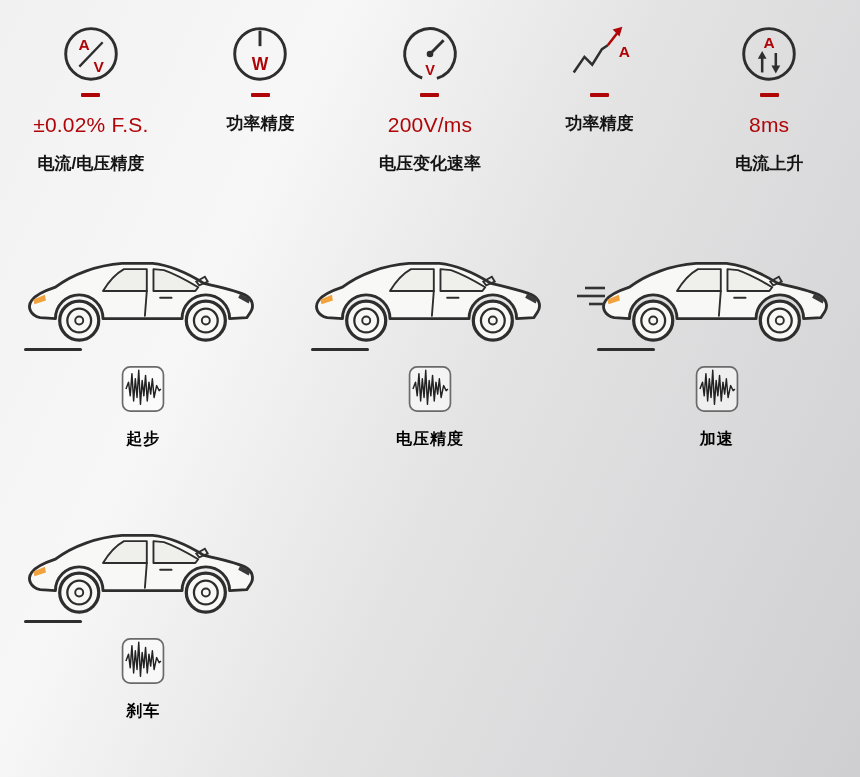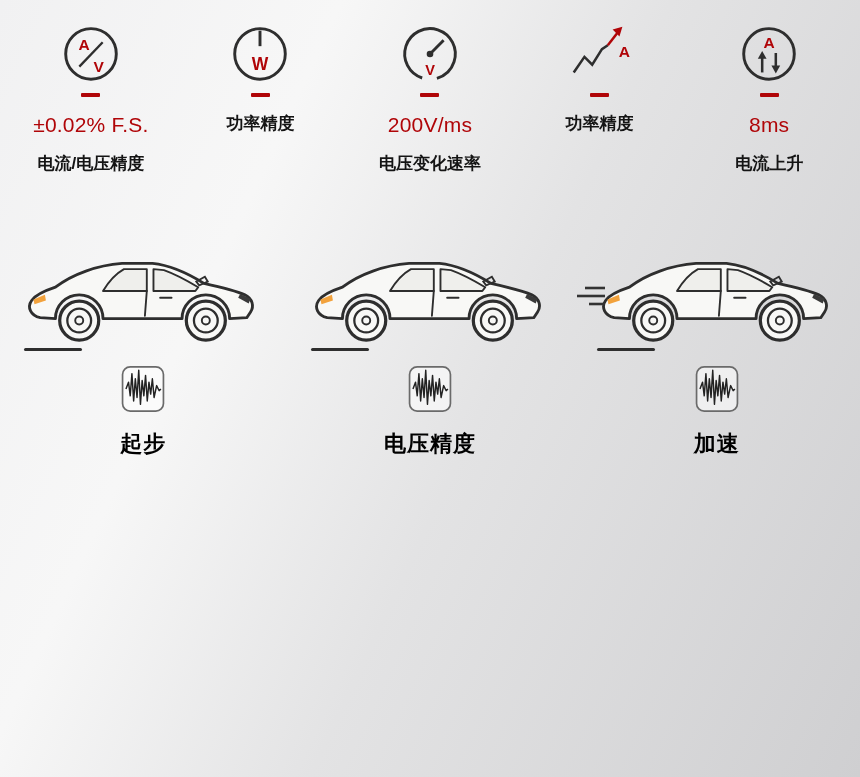--- a/index.html
+++ b/index.html
@@ -33,21 +33,21 @@
   .car-svg { width:248px; height:119px; display:block; }
   .terrain-uphill .car-svg { transform:rotate(-14deg) translateY(-4px); }
   .terrain-downhill .car-svg { transform:rotate(14deg) translateY(-4px); }
 
   .speed-lines { display:none; position:absolute; left:2px; top:56px; width:36px; height:30px; }
   .has-speed-lines .speed-lines { display:block; }
   .ground-line { display:none; position:absolute; left:24px; bottom:4px; width:58px; height:3px; background:var(--ink); border-radius:2px; }
   .terrain-flat .ground-line { display:block; }
 
   .wave-icon { width:46px; height:52px; margin-top:8px; display:inline-block; }
-  .scene-label { margin-top:10px; font-size:22px; font-weight:bold; color:#000; letter-spacing:1px; }
+  .scene-label { margin-top:10px; font-size:16px; font-weight:bold; color:#000; letter-spacing:1px; }
 
   .car-body { fill:#f8f8f6; stroke:var(--ink); stroke-width:3; stroke-linejoin:round; }
   .car-glass { fill:#efefec; stroke:var(--ink); stroke-width:2; stroke-linejoin:round; }
   .car-line { stroke:var(--ink); stroke-width:2; fill:none; stroke-linecap:round; }
   .wheel-outer { fill:#f8f8f6; stroke:var(--ink); stroke-width:3.4; }
   .wheel-inner { fill:none; stroke:var(--ink); stroke-width:2.4; }
   .wheel-hub { fill:none; stroke:var(--ink); stroke-width:2; }
   .tail-light { fill:var(--orange); }
   .head-light { fill:#3a3a3a; }
   .wave-box { fill:rgba(255,255,255,0.55); stroke:#6a6a6a; stroke-width:2; }
@@ -197,14 +197,27 @@
       </svg>
       <div class="ground-line"></div>
     </div>
     <svg class="wave-icon" viewBox="0 0 54 60">
         <use href="#wave"></use>
       </svg>
     <div class="scene-label">加速</div>
   </div>
 
 
+  <div class="scene terrain-flat">
+    <div class="car-wrap">
+      <svg class="car-svg" viewBox="0 0 260 125">
+          <use href="#car"></use>
+        </svg>
+
+      <div class="ground-line"></div>
+    </div>
+    <svg class="wave-icon" viewBox="0 0 54 60">
+        <use href="#wave"></use>
+      </svg>
+    <div class="scene-label">刹车</div>
+  </div>
 
 </div>
 
 </body></html>

